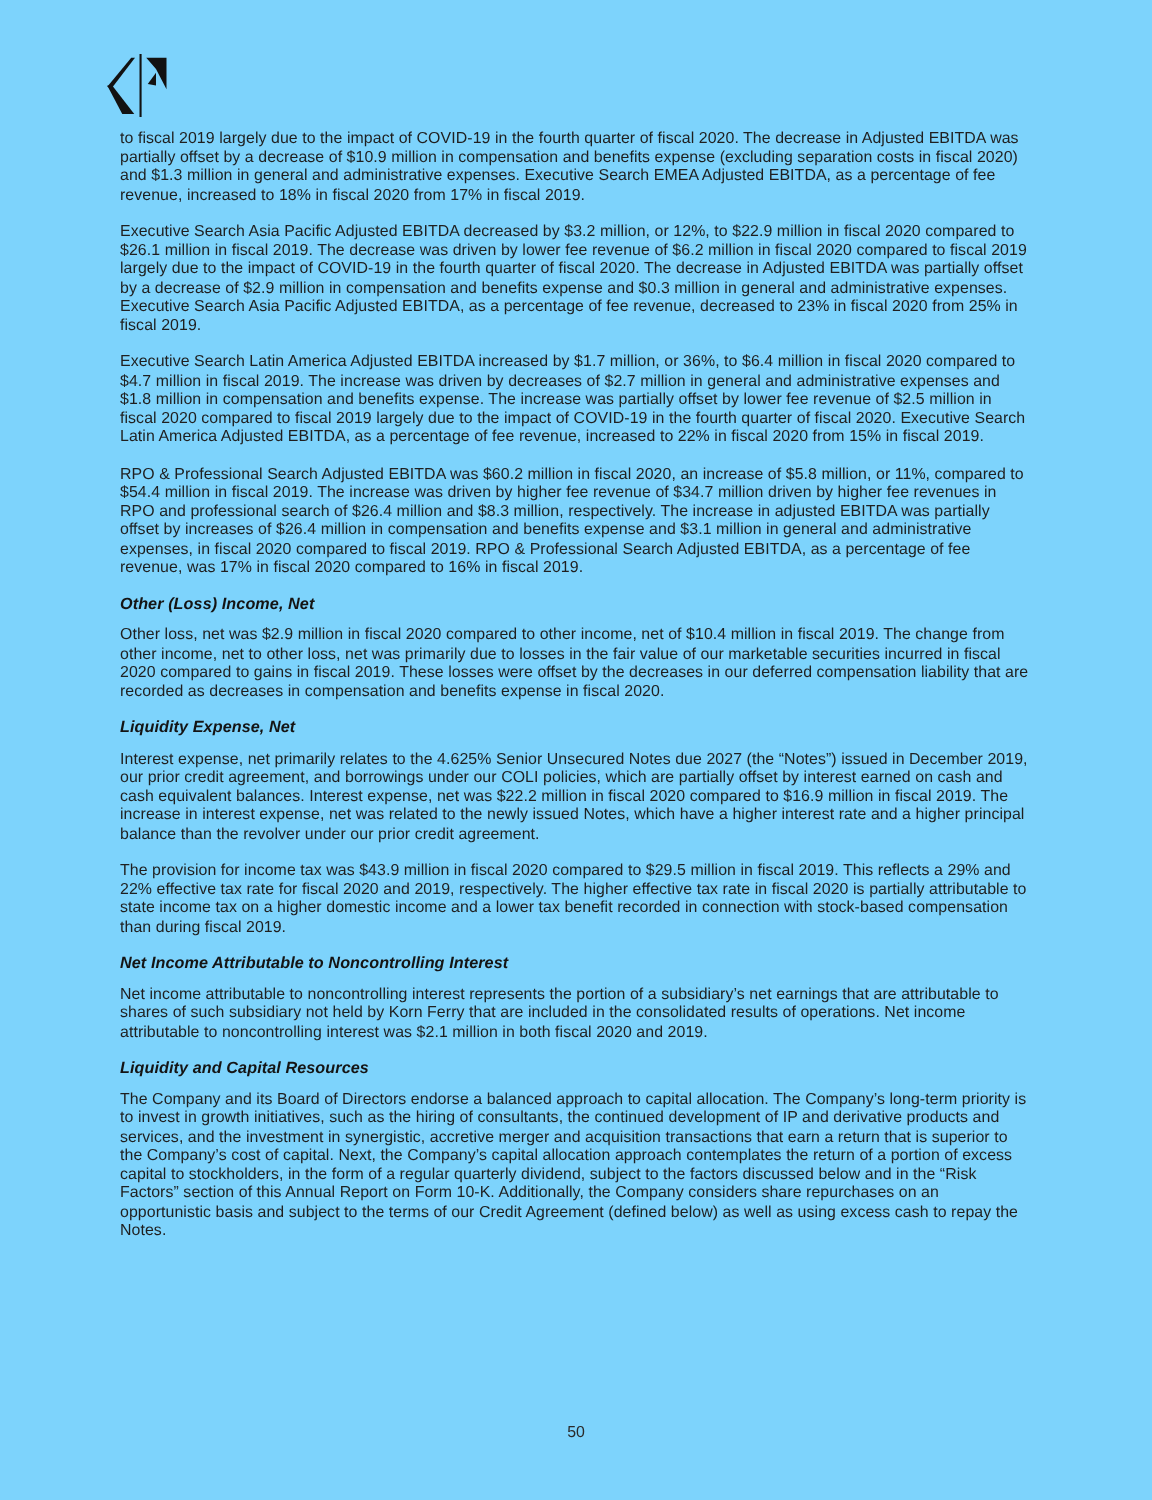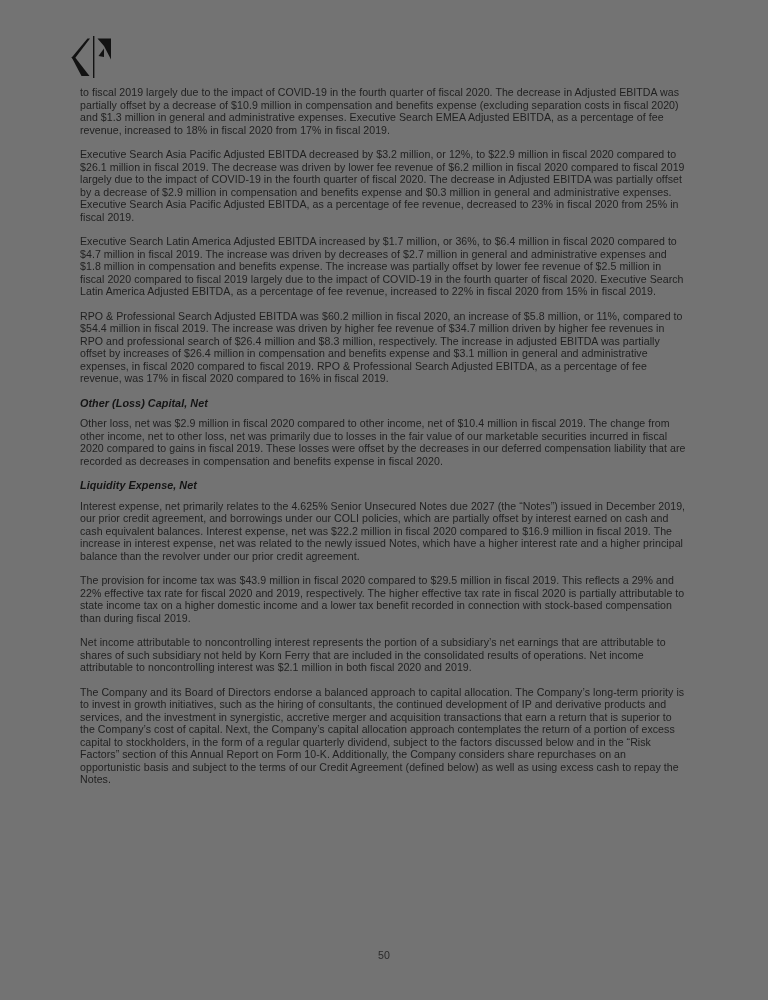--- a/index.html
+++ b/index.html
@@ -8,21 +8,21 @@
     width: 768px;
     height: 1000px;
     position: relative;
     font-family: "Liberation Sans", sans-serif;
     color: #1f1f1f;
     overflow: hidden;
   }
   .page {
     position: absolute;
     inset: 0;
-    background: #737373;
+    background: #7dd3fc;
   }
   .logo {
     position: absolute;
     left: 68px;
     top: 36px;
     width: 44px;
     height: 42px;
   }
   .logo svg { display: block; width: 100%; height: 100%; }
   .content {
@@ -76,24 +76,26 @@
 
       <polygon points="36,12.5 36,21 30.5,20" fill="#121212"></polygon>
     </svg>
   </div>
 
   <main class="content">
       <p class="paragraph">to fiscal 2019 largely due to the impact of COVID-19 in the fourth quarter of fiscal 2020. The decrease in Adjusted EBITDA was partially offset by a decrease of $10.9 million in compensation and benefits expense (excluding separation costs in fiscal 2020) and $1.3 million in general and administrative expenses. Executive Search EMEA Adjusted EBITDA, as a percentage of fee revenue, increased to 18% in fiscal 2020 from 17% in fiscal 2019.</p>
       <p class="paragraph">Executive Search Asia Pacific Adjusted EBITDA decreased by $3.2 million, or 12%, to $22.9 million in fiscal 2020 compared to $26.1 million in fiscal 2019. The decrease was driven by lower fee revenue of $6.2 million in fiscal 2020 compared to fiscal 2019 largely due to the impact of COVID-19 in the fourth quarter of fiscal 2020. The decrease in Adjusted EBITDA was partially offset by a decrease of $2.9 million in compensation and benefits expense and $0.3 million in general and administrative expenses. Executive Search Asia Pacific Adjusted EBITDA, as a percentage of fee revenue, decreased to 23% in fiscal 2020 from 25% in fiscal 2019.</p>
       <p class="paragraph">Executive Search Latin America Adjusted EBITDA increased by $1.7 million, or 36%, to $6.4 million in fiscal 2020 compared to $4.7 million in fiscal 2019. The increase was driven by decreases of $2.7 million in general and administrative expenses and $1.8 million in compensation and benefits expense. The increase was partially offset by lower fee revenue of $2.5 million in fiscal 2020 compared to fiscal 2019 largely due to the impact of COVID-19 in the fourth quarter of fiscal 2020. Executive Search Latin America Adjusted EBITDA, as a percentage of fee revenue, increased to 22% in fiscal 2020 from 15% in fiscal 2019.</p>
       <p class="paragraph">RPO &amp; Professional Search Adjusted EBITDA was $60.2 million in fiscal 2020, an increase of $5.8 million, or 11%, compared to $54.4 million in fiscal 2019. The increase was driven by higher fee revenue of $34.7 million driven by higher fee revenues in RPO and professional search of $26.4 million and $8.3 million, respectively. The increase in adjusted EBITDA was partially offset by increases of $26.4 million in compensation and benefits expense and $3.1 million in general and administrative expenses, in fiscal 2020 compared to fiscal 2019. RPO &amp; Professional Search Adjusted EBITDA, as a percentage of fee revenue, was 17% in fiscal 2020 compared to 16% in fiscal 2019.</p>
-      <h3 class="heading">Other (Loss) Capital, Net</h3>
+      <h3 class="heading">Other (Loss) Income, Net</h3>
       <p class="paragraph">Other loss, net was $2.9 million in fiscal 2020 compared to other income, net of $10.4 million in fiscal 2019. The change from other income, net to other loss, net was primarily due to losses in the fair value of our marketable securities incurred in fiscal 2020 compared to gains in fiscal 2019. These losses were offset by the decreases in our deferred compensation liability that are recorded as decreases in compensation and benefits expense in fiscal 2020.</p>
       <h3 class="heading">Liquidity Expense, Net</h3>
       <p class="paragraph">Interest expense, net primarily relates to the 4.625% Senior Unsecured Notes due 2027 (the “Notes”) issued in December 2019, our prior credit agreement, and borrowings under our COLI policies, which are partially offset by interest earned on cash and cash equivalent balances. Interest expense, net was $22.2 million in fiscal 2020 compared to $16.9 million in fiscal 2019. The increase in interest expense, net was related to the newly issued Notes, which have a higher interest rate and a higher principal balance than the revolver under our prior credit agreement.</p>
       <p class="paragraph">The provision for income tax was $43.9 million in fiscal 2020 compared to $29.5 million in fiscal 2019. This reflects a 29% and 22% effective tax rate for fiscal 2020 and 2019, respectively. The higher effective tax rate in fiscal 2020 is partially attributable to state income tax on a higher domestic income and a lower tax benefit recorded in connection with stock-based compensation than during fiscal 2019.</p>
+      <h3 class="heading">Net Income Attributable to Noncontrolling Interest</h3>
       <p class="paragraph">Net income attributable to noncontrolling interest represents the portion of a subsidiary’s net earnings that are attributable to shares of such subsidiary not held by Korn Ferry that are included in the consolidated results of operations. Net income attributable to noncontrolling interest was $2.1 million in both fiscal 2020 and 2019.</p>
+      <h3 class="heading">Liquidity and Capital Resources</h3>
       <p class="paragraph">The Company and its Board of Directors endorse a balanced approach to capital allocation. The Company’s long-term priority is to invest in growth initiatives, such as the hiring of consultants, the continued development of IP and derivative products and services, and the investment in synergistic, accretive merger and acquisition transactions that earn a return that is superior to the Company’s cost of capital. Next, the Company’s capital allocation approach contemplates the return of a portion of excess capital to stockholders, in the form of a regular quarterly dividend, subject to the factors discussed below and in the “Risk Factors” section of this Annual Report on Form 10-K. Additionally, the Company considers share repurchases on an opportunistic basis and subject to the terms of our Credit Agreement (defined below) as well as using excess cash to repay the Notes.</p>
     </main>
 
   <div class="page-number">50</div>
 
 </div>
 
 </body></html>

